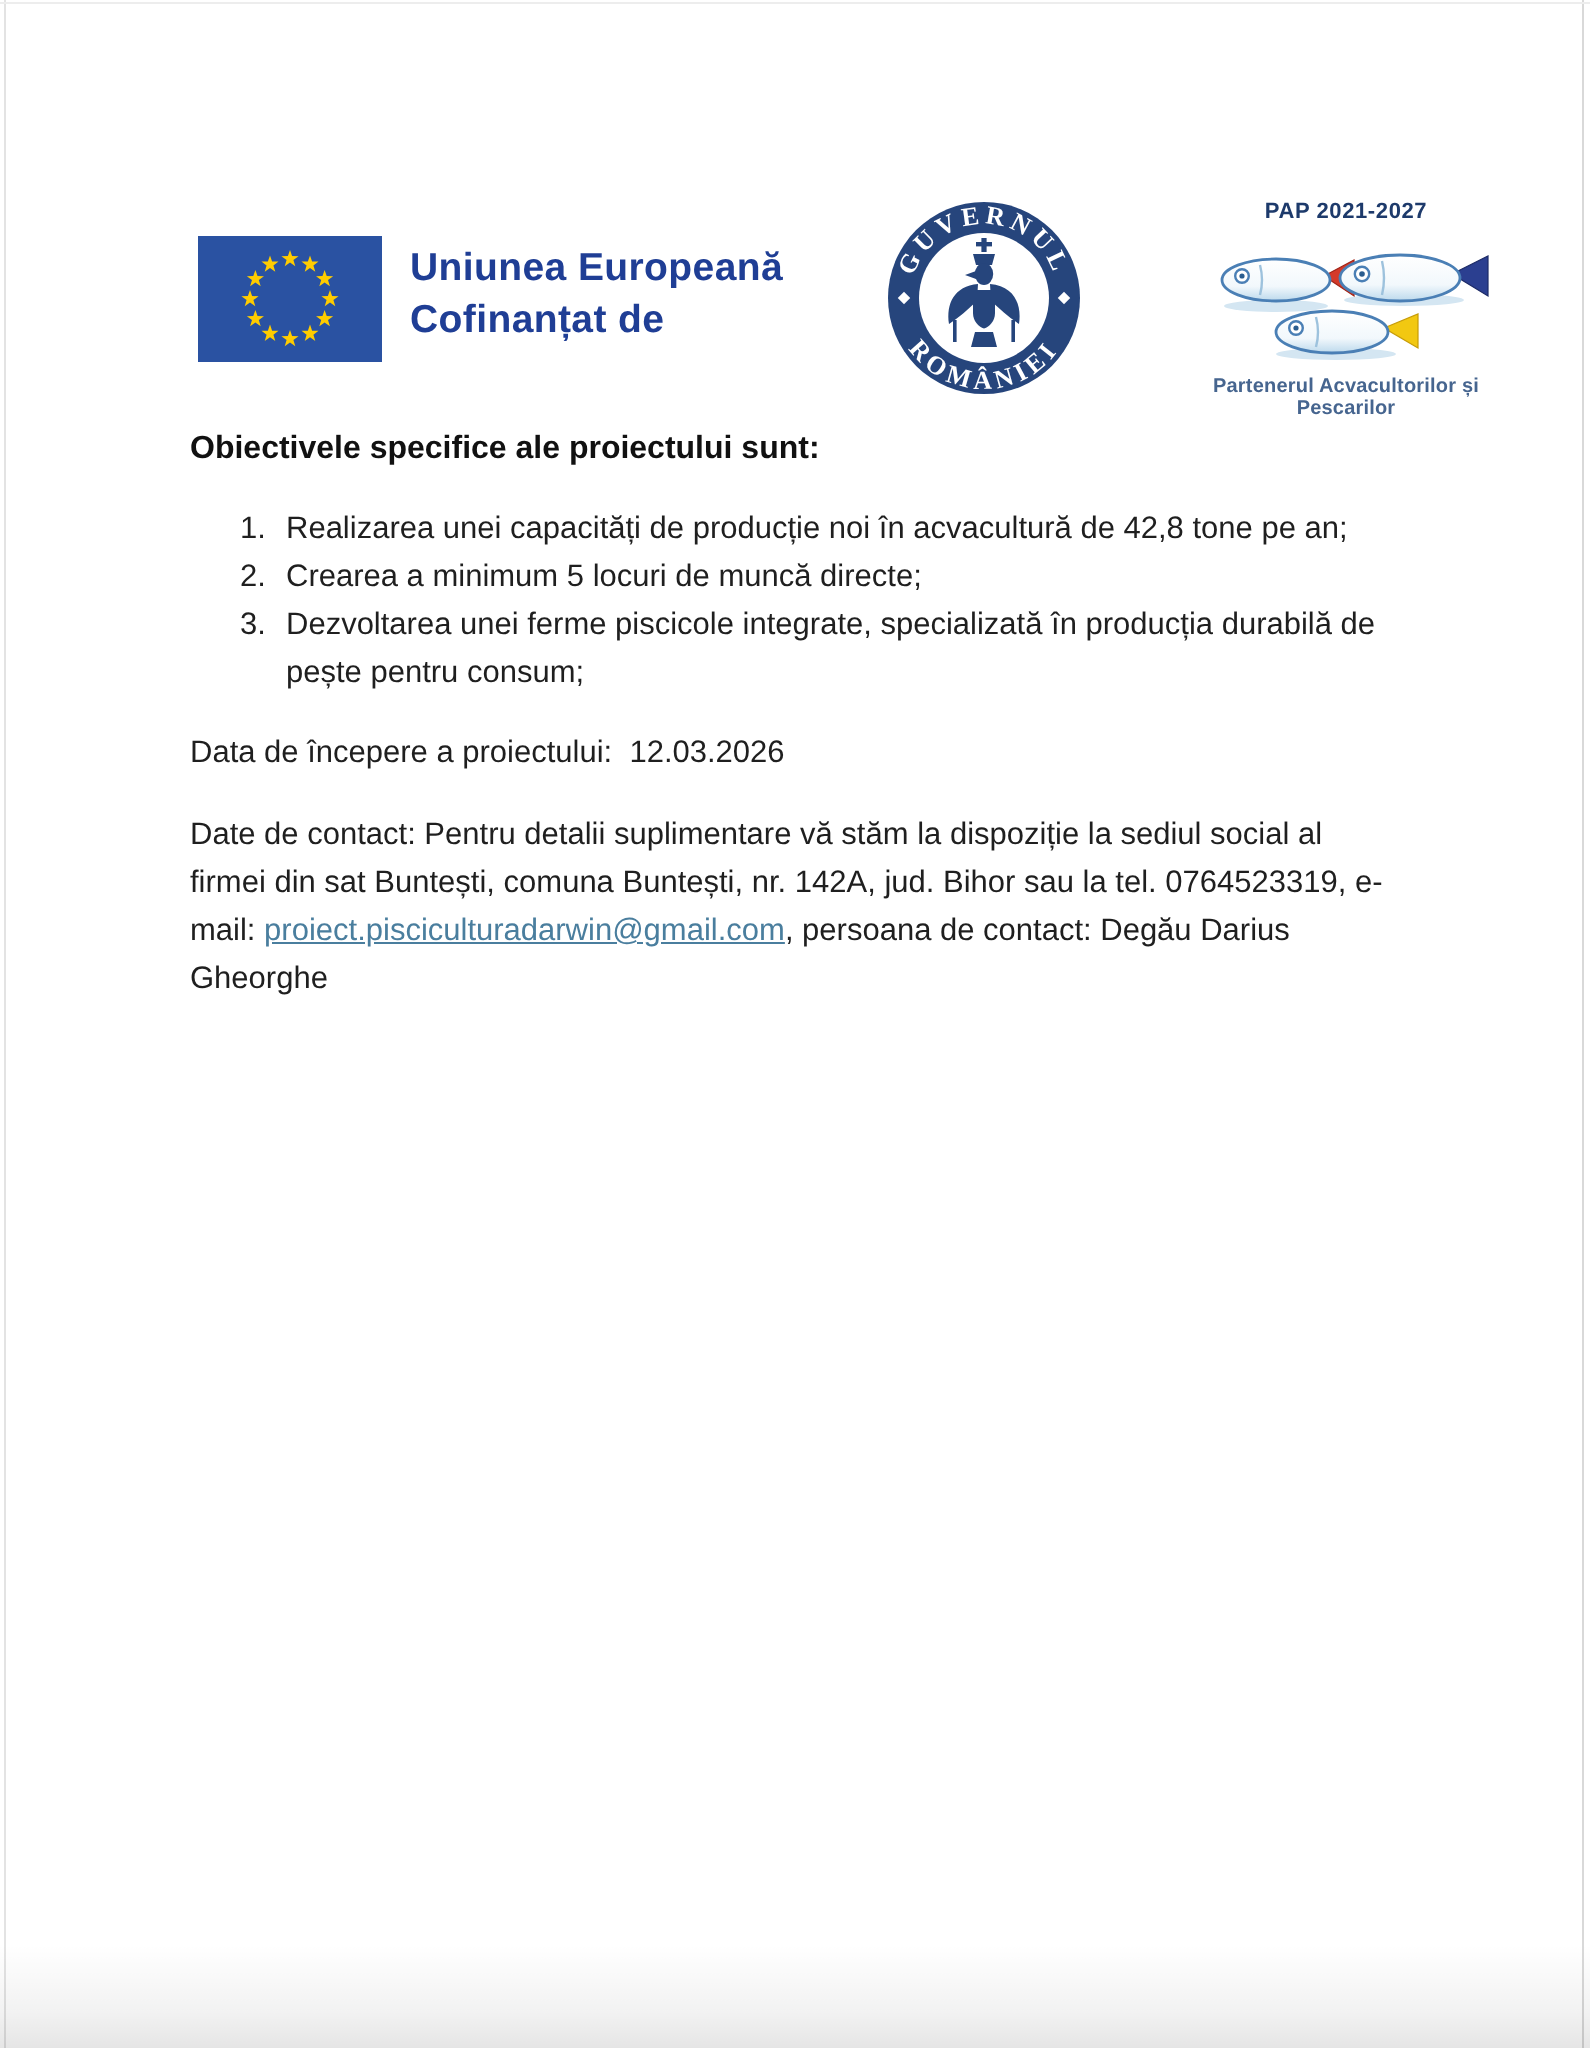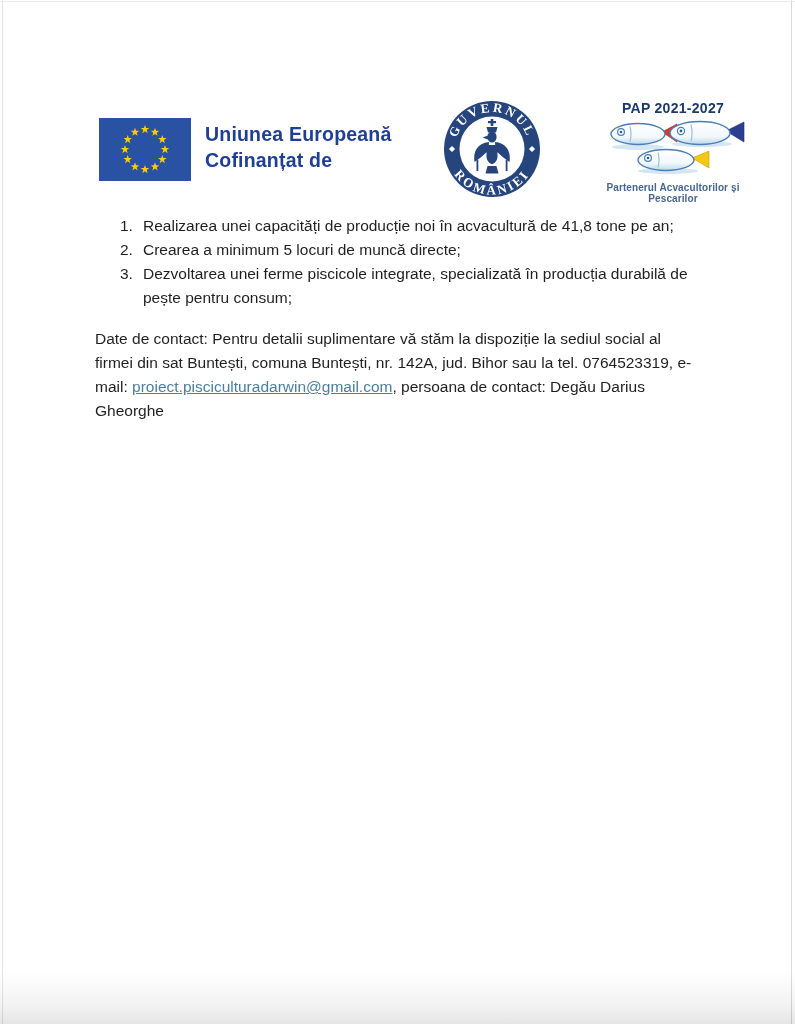--- a/index.html
+++ b/index.html
@@ -16,21 +16,21 @@
     background:linear-gradient(to bottom,rgba(0,0,0,0) 0%,rgba(0,0,0,0.05) 65%,rgba(0,0,0,0.10) 100%);}
 
   
   .header{position:absolute;left:0;top:0;width:100%;height:210px;}
   .eu-logo{position:absolute;left:99px;top:118px;display:flex;align-items:flex-start;}
   .eu-flag{display:block;}
   .eu-text{margin-left:14px;padding-top:3px;
     font-size:19.5px;font-weight:bold;line-height:26px;color:#1f3e95;letter-spacing:.2px;}
   .gov-seal{position:absolute;left:442px;top:99px;width:100px;height:100px;}
   .pap-logo{position:absolute;left:597px;top:100px;width:152px;text-align:center;}
-  .pap-title{font-size:14px;font-weight:bold;color:#1d3a6b;letter-spacing:.3px;margin-bottom:2px;}
+  .pap-title{font-size:11px;font-weight:bold;color:#1d3a6b;letter-spacing:.3px;margin-bottom:12px;}
   .pap-fish{display:block;margin:0 auto;}
   .pap-caption{font-size:10px;font-weight:bold;color:#46658f;margin-top:2px;letter-spacing:.1px;}
 
   
   .content{position:absolute;left:95px;top:214px;width:608px;font-size:15.5px;line-height:24px;}
   .doc-heading{font-size:16px;font-weight:bold;color:#111;margin:0 0 17px 0;line-height:22px;}
   .objectives{margin:0 0 16px 0;}
   .obj-row{display:flex;padding-left:25px;}
   .obj-num{width:23px;flex-shrink:0;}
   .obj-text{flex:1;}
@@ -141,33 +141,35 @@
         <circle cx="50" cy="40" r="1.3" fill="#2b5d8f"></circle>
         <path d="M60,34.5 Q62,42 60,49.5" fill="none" stroke="#9dc2dd" stroke-width="1.2"></path>
       </g>
     </svg>
     <div class="pap-caption">Partenerul Acvacultorilor și Pescarilor</div>
   </div>
 </div>
 
 <div class="content">
 
+  <h1 class="doc-heading">Obiectivele specifice ale proiectului sunt:</h1>
 
   <div class="objectives">
     <div class="obj-row">
       <span class="obj-num">1.</span>
-      <span class="obj-text">Realizarea unei capacități de producție noi în acvacultură de 41,8 tone pe an;</span>
+      <span class="obj-text">Realizarea unei capacități de producție noi în acvacultură de 42,8 tone pe an;</span>
     </div>
     <div class="obj-row">
       <span class="obj-num">2.</span>
       <span class="obj-text">Crearea a minimum 5 locuri de muncă directe;</span>
     </div>
     <div class="obj-row">
       <span class="obj-num">3.</span>
       <span class="obj-text">Dezvoltarea unei ferme piscicole integrate, specializată în producția durabilă de pește pentru consum;</span>
     </div>
   </div>
 
+  <p class="para">Data de începere a proiectului:  12.03.2026</p>
 
   <p class="para contact"><span>Date de contact: Pentru detalii suplimentare vă stăm la dispoziție la sediul social al firmei din sat Buntești, comuna Buntești, nr. 142A, jud. Bihor sau la tel. 0764523319, e-mail: </span><a class="email-link">proiect.pisciculturadarwin@gmail.com</a><span>, persoana de contact: Degău Darius Gheorghe</span></p>
 </div>
 
 <div class="bottom-shade"></div>
 
 </body></html>

